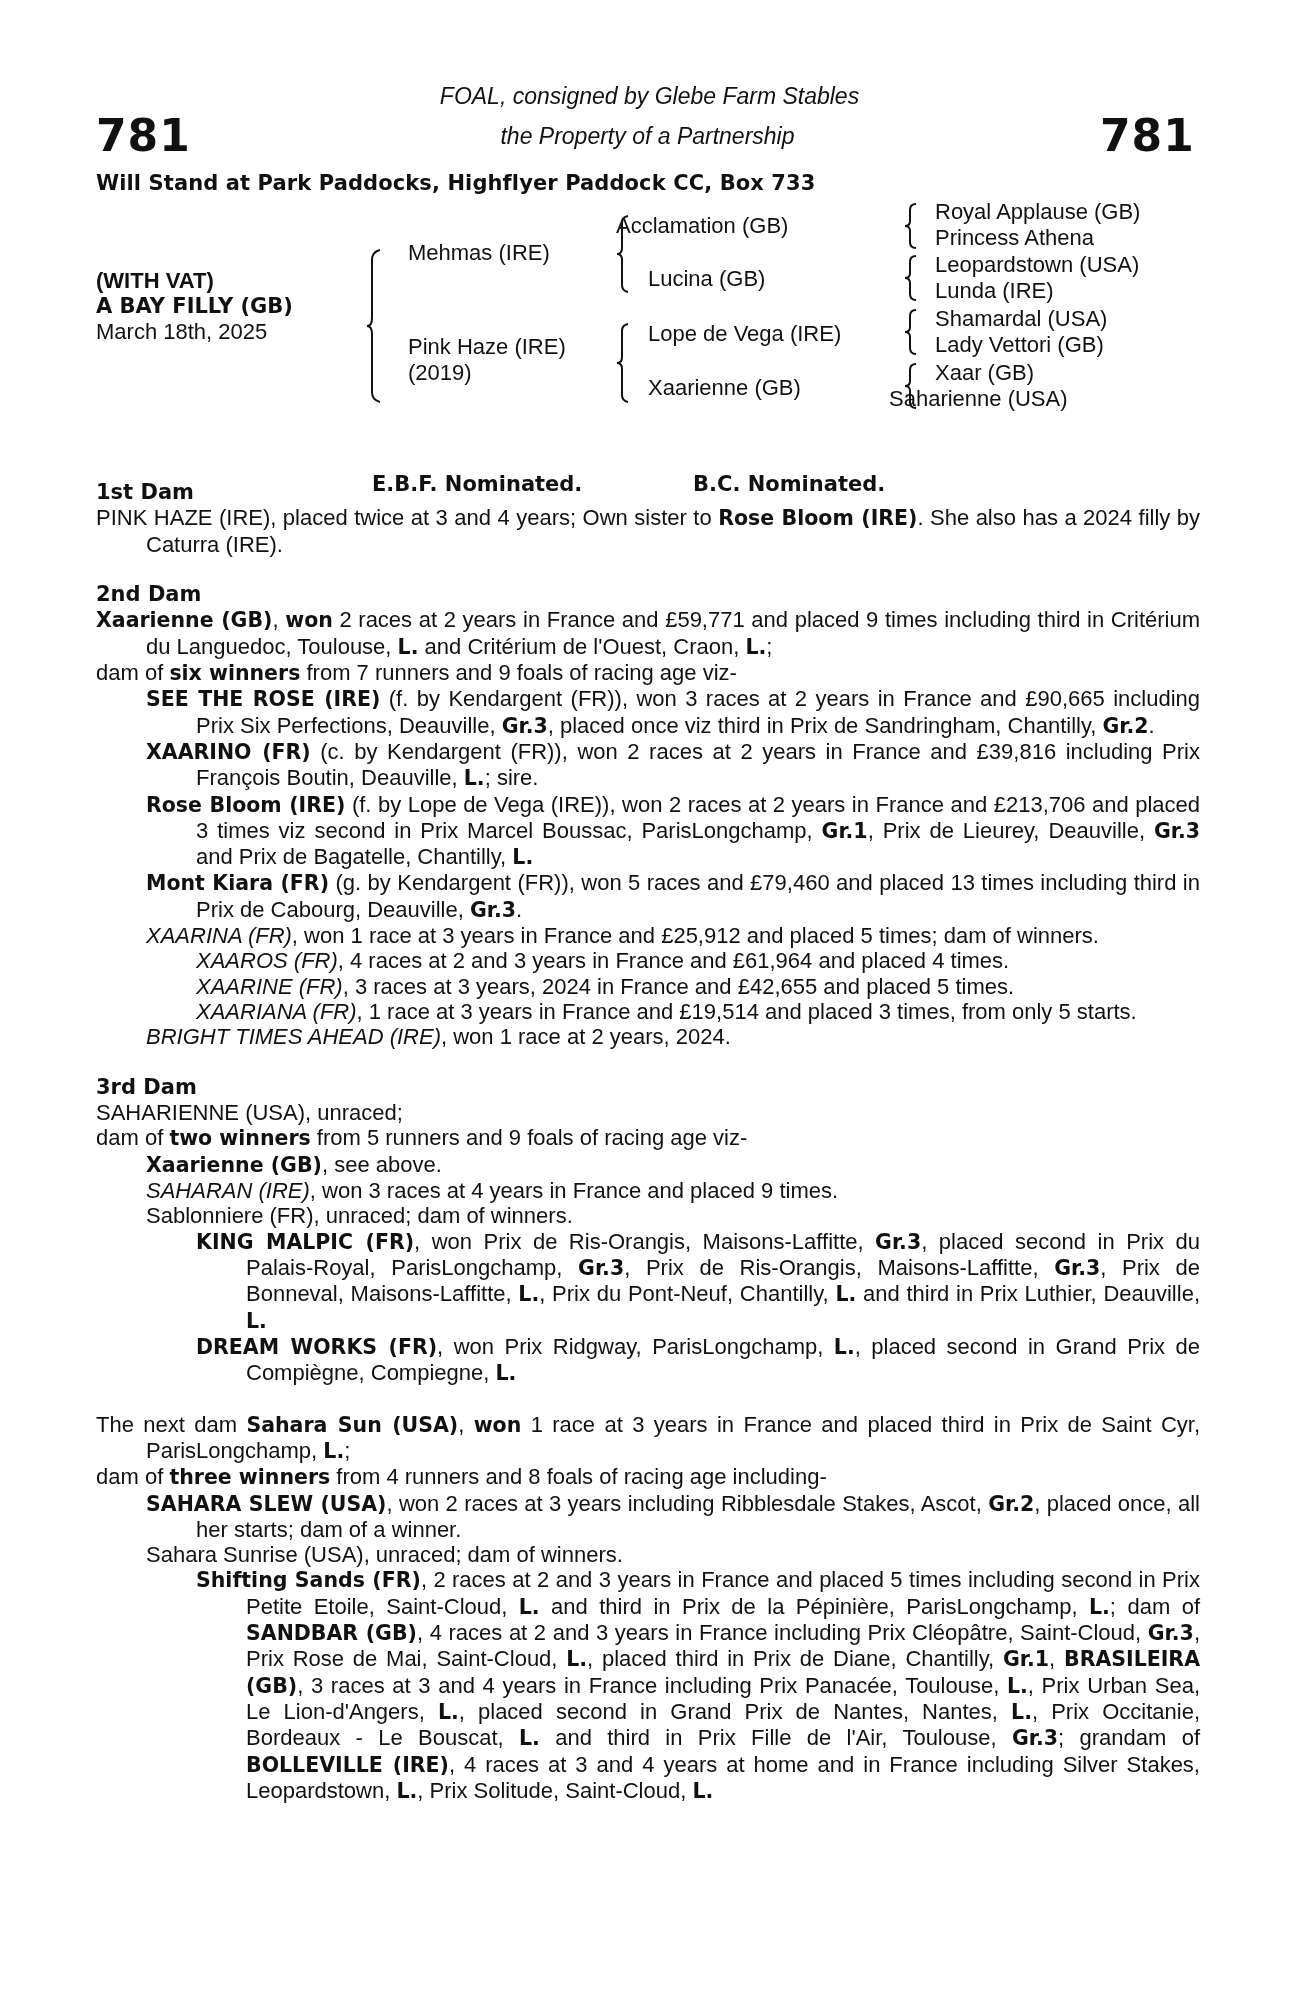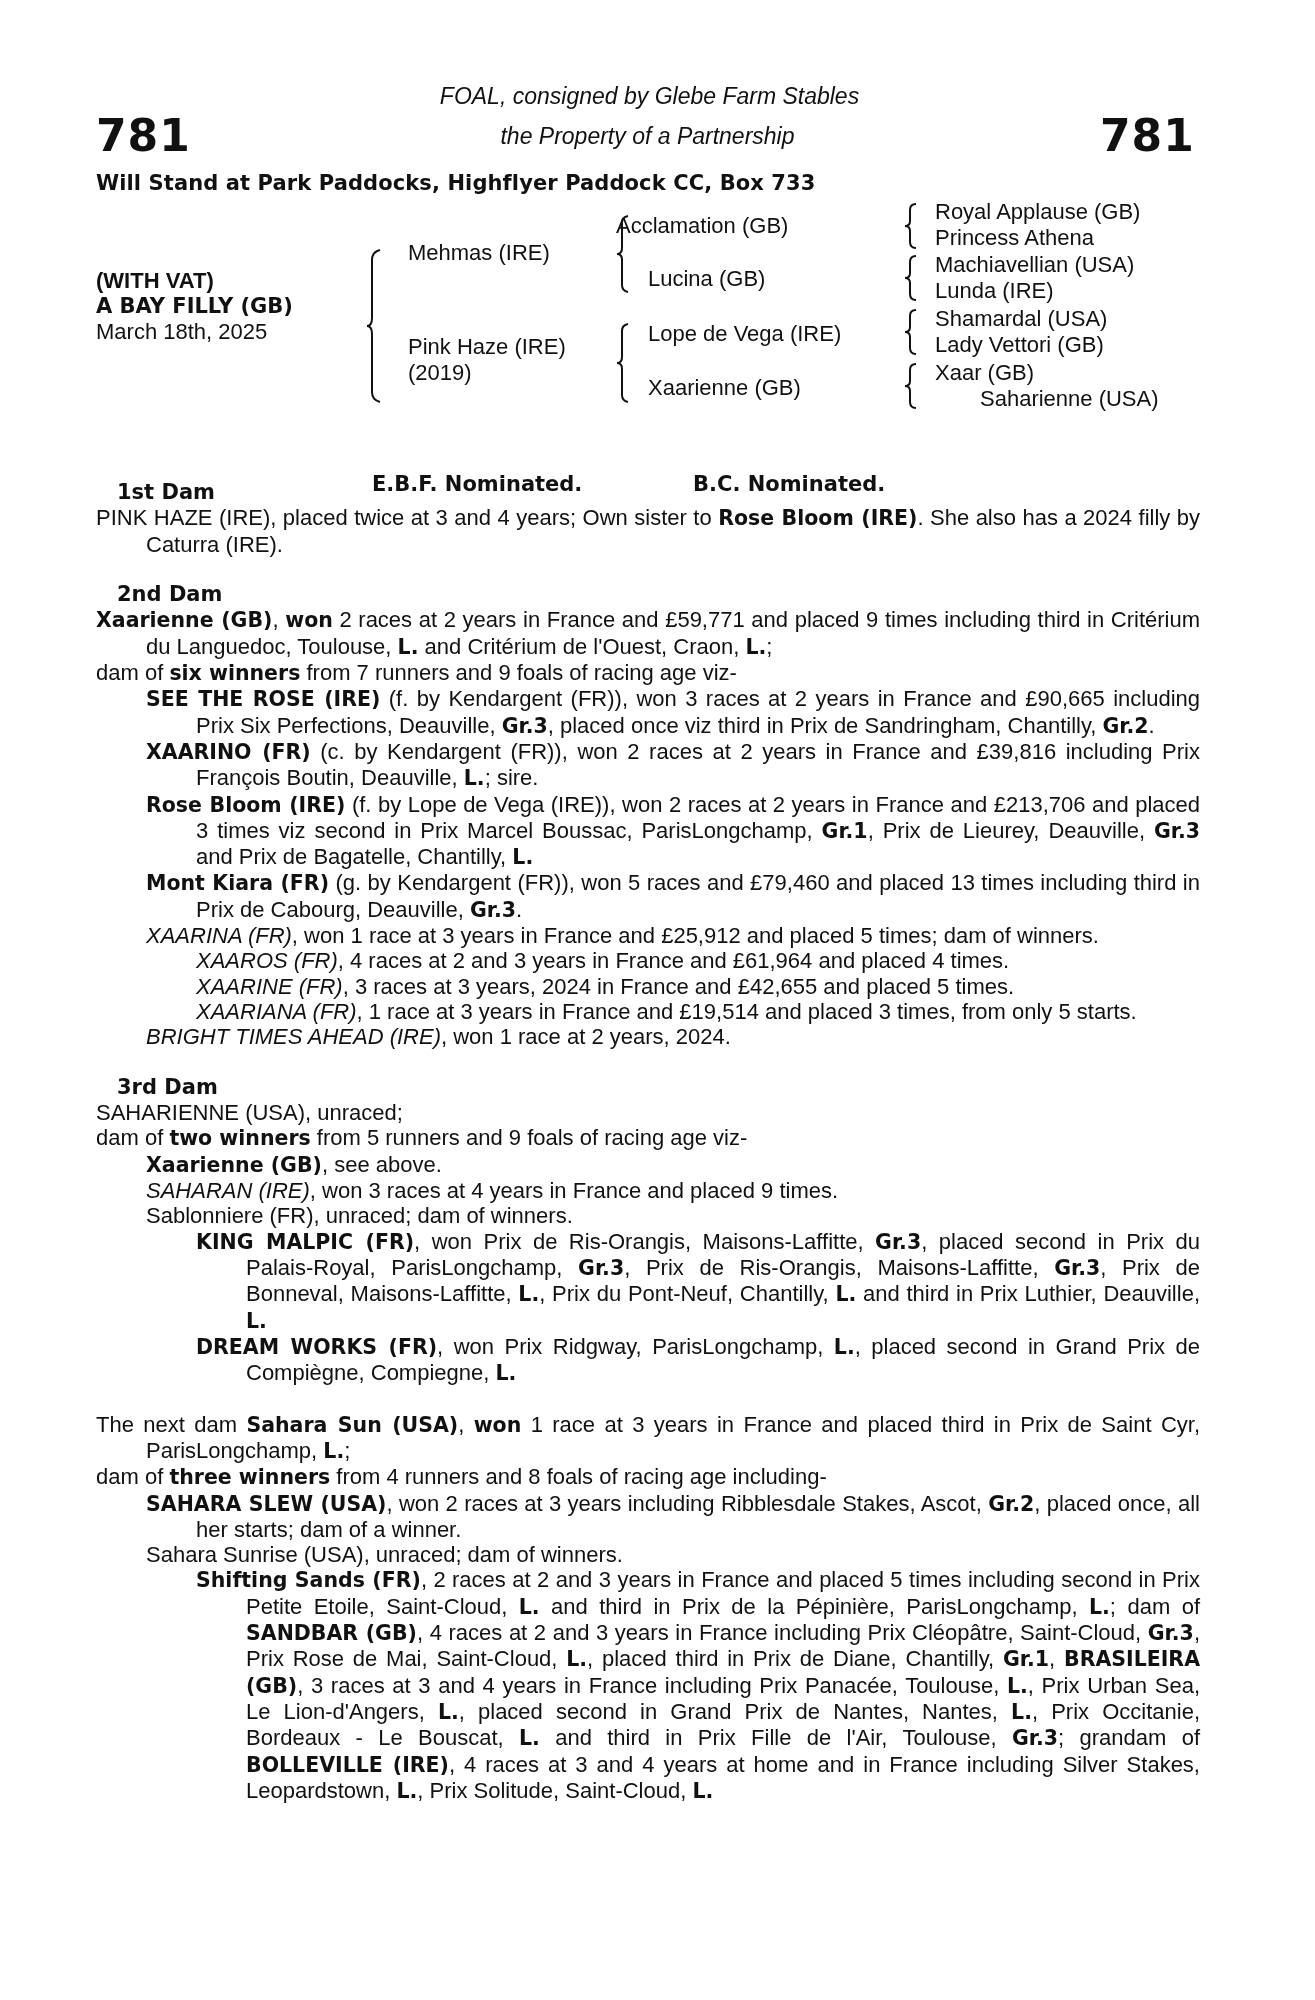--- a/index.html
+++ b/index.html
@@ -20,21 +20,21 @@
 
   .ped { position: absolute; font-size: 22px; line-height: 25px; white-space: nowrap; }
   .heavy { font-family: "DejaVu Sans", sans-serif; font-weight: bold; }
   .brace { position: absolute; }
   .brace svg { display: block; }
 
   .nom { position: absolute; top: 431px; font-family: "DejaVu Sans", sans-serif; font-weight: bold;
          font-size: 21px; line-height: 26px; margin-top: 40px; }
 
   .body { position: absolute; left: 96px; top: 480px; width: 1104px; font-size: 22px; line-height: 25.3px; }
-  .sec-title { font-family: "DejaVu Sans", sans-serif; font-weight: bold; font-size: 21px; margin-left: 21px; }
+  .sec-title { font-family: "DejaVu Sans", sans-serif; font-weight: bold; font-size: 21px; }
   .para { text-align: justify; padding-left: 50px; text-indent: -50px; }
   .para.l0 { margin-left: 0; }
   .para.l1 { margin-left: 50px; }
   .para.l2 { margin-left: 100px; }
   .para.nojust { text-align: left; }
   .gap { height: 25.3px; }
   .b { font-family: "DejaVu Sans", sans-serif; font-weight: bold; font-size: 20.5px; }
   .i { font-style: italic; }
 </style>
 </head>
@@ -92,26 +92,26 @@
   <div class="ped" style="left:408px; top:334px;text-align:center;">Pink Haze (IRE)</div>
   <div class="ped" style="left:408px; top:360px;">(2019)</div>
 
   <div class="ped" style="left:616px; top:213px;text-align:right;">Acclamation (GB)</div>
   <div class="ped" style="left:648px; top:266px;">Lucina (GB)</div>
   <div class="ped" style="left:648px; top:321px;">Lope de Vega (IRE)</div>
   <div class="ped" style="left:648px; top:375px;">Xaarienne (GB)</div>
 
   <div class="ped" style="left:935px; top:199px;">Royal Applause (GB)</div>
   <div class="ped" style="left:935px; top:225px;">Princess Athena</div>
-  <div class="ped" style="left:935px; top:252px;">Machiavellian (USA)</div>
+  <div class="ped" style="left:935px; top:252px;">Leopardstown (USA)</div>
   <div class="ped" style="left:935px; top:278px;">Lunda (IRE)</div>
   <div class="ped" style="left:935px; top:306px;">Shamardal (USA)</div>
   <div class="ped" style="left:935px; top:332px;">Lady Vettori (GB)</div>
   <div class="ped" style="left:935px; top:360px;">Xaar (GB)</div>
-  <div class="ped" style="left:980px; top:386px;">Saharienne (USA)</div>
+  <div class="ped" style="left:889px; top:386px;">Saharienne (USA)</div>
 
   <div class="nom" style="left:372px;">E.B.F. Nominated.</div>
   <div class="nom" style="left:693px;">B.C. Nominated.</div>
 
   <div class="body" id="body">
       <div>
         <div class="sec-title">1st Dam</div>
         <div class="para l0"><span>PINK HAZE (IRE), placed twice at 3 and 4 years; Own sister to </span><span class="b">Rose Bloom (IRE)</span><span>. She also has a 2024 filly by Caturra (IRE).</span></div>
       </div>
       <div class="gap"></div>

